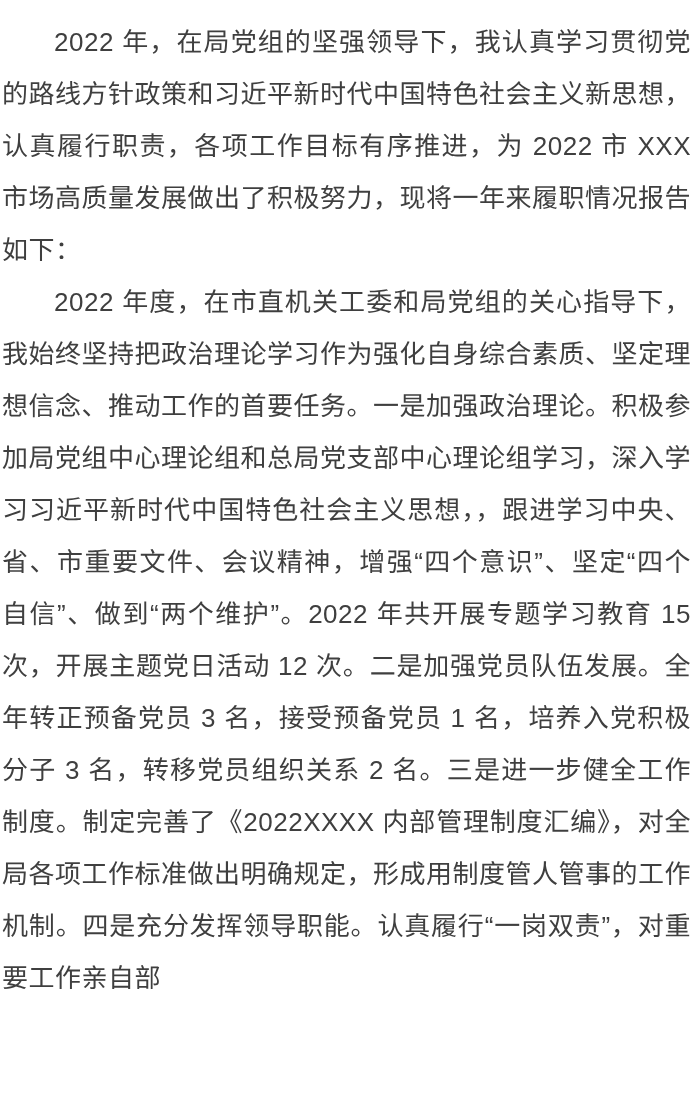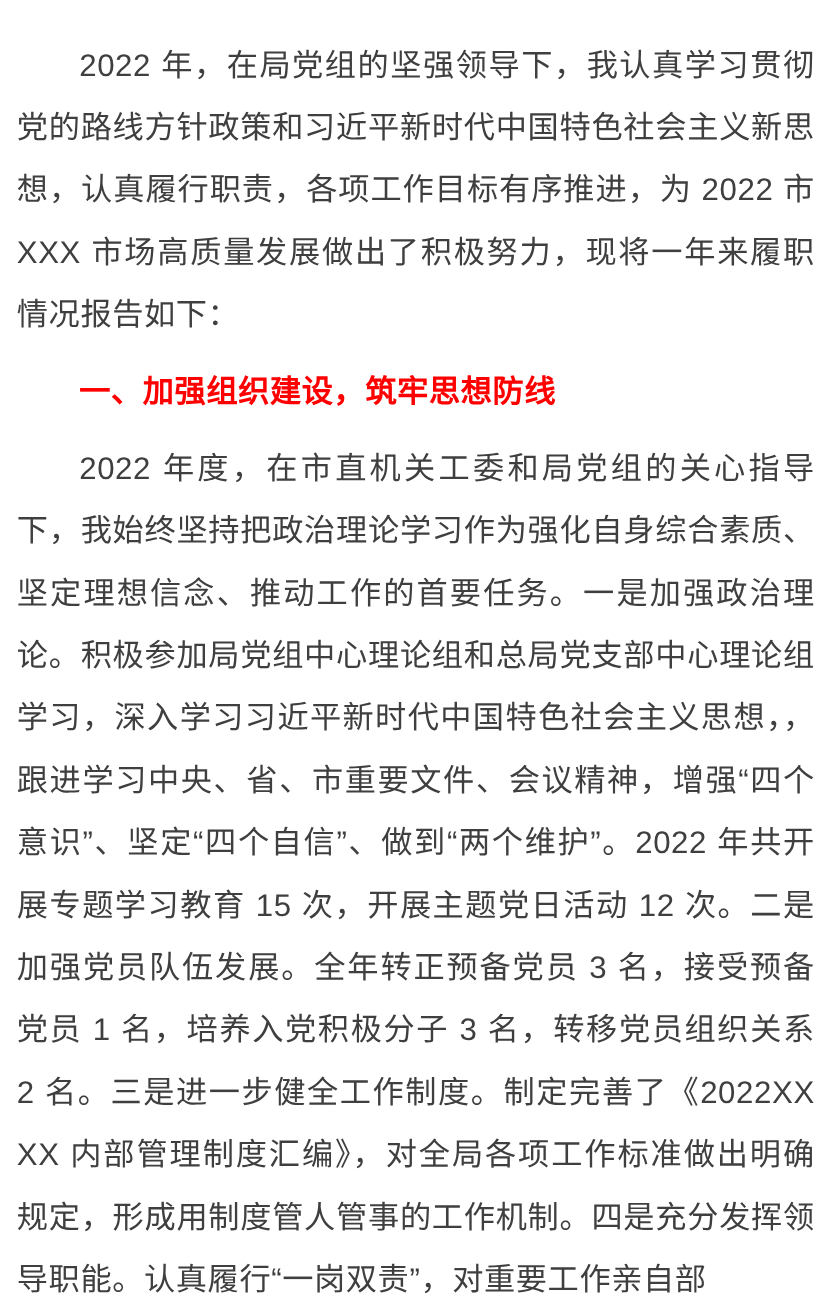--- a/index.html
+++ b/index.html
@@ -25,37 +25,36 @@
   .doc-title {
     margin: 0 0 16px 0;
     font-size: 34px;
     line-height: 70px;
     font-weight: 700;
     text-align: center;
     color: var(--title-color);
     letter-spacing: 1px;
   }
   .para {
-    margin: 12px;
+    margin: 0;
     font-size: 26px;
     line-height: 52px;
     color: var(--body-color);
     text-align: justify;
     text-indent: 2em;
     letter-spacing: 0.5px;
     word-break: break-all;
   }
   .section-heading {
     color: var(--heading-color);
     font-weight: 700;
   }
 </style>
 </head>
 <body>
 
 <div class="doc">
 
   <p class="para">2022 年，在局党组的坚强领导下，我认真学习贯彻党的路线方针政策和习近平新时代中国特色社会主义新思想，认真履行职责，各项工作目标有序推进，为 2022 市 XXX 市场高质量发展做出了积极努力，现将一年来履职情况报告如下：</p>
 
-  <p class="para section-heading">一、加强组织建设，筑牢思想防线</p>
 
   <p class="para">2022 年度，在市直机关工委和局党组的关心指导下，我始终坚持把政治理论学习作为强化自身综合素质、坚定理想信念、推动工作的首要任务。一是加强政治理论。积极参加局党组中心理论组和总局党支部中心理论组学习，深入学习习近平新时代中国特色社会主义思想，，跟进学习中央、省、市重要文件、会议精神，增强“四个意识”、坚定“四个自信”、做到“两个维护”。2022 年共开展专题学习教育 15 次，开展主题党日活动 12 次。二是加强党员队伍发展。全年转正预备党员 3 名，接受预备党员 1 名，培养入党积极分子 3 名，转移党员组织关系 2 名。三是进一步健全工作制度。制定完善了《2022XXXX 内部管理制度汇编》，对全局各项工作标准做出明确规定，形成用制度管人管事的工作机制。四是充分发挥领导职能。认真履行“一岗双责”，对重要工作亲自部</p>
 </div>
 
 </body></html>

